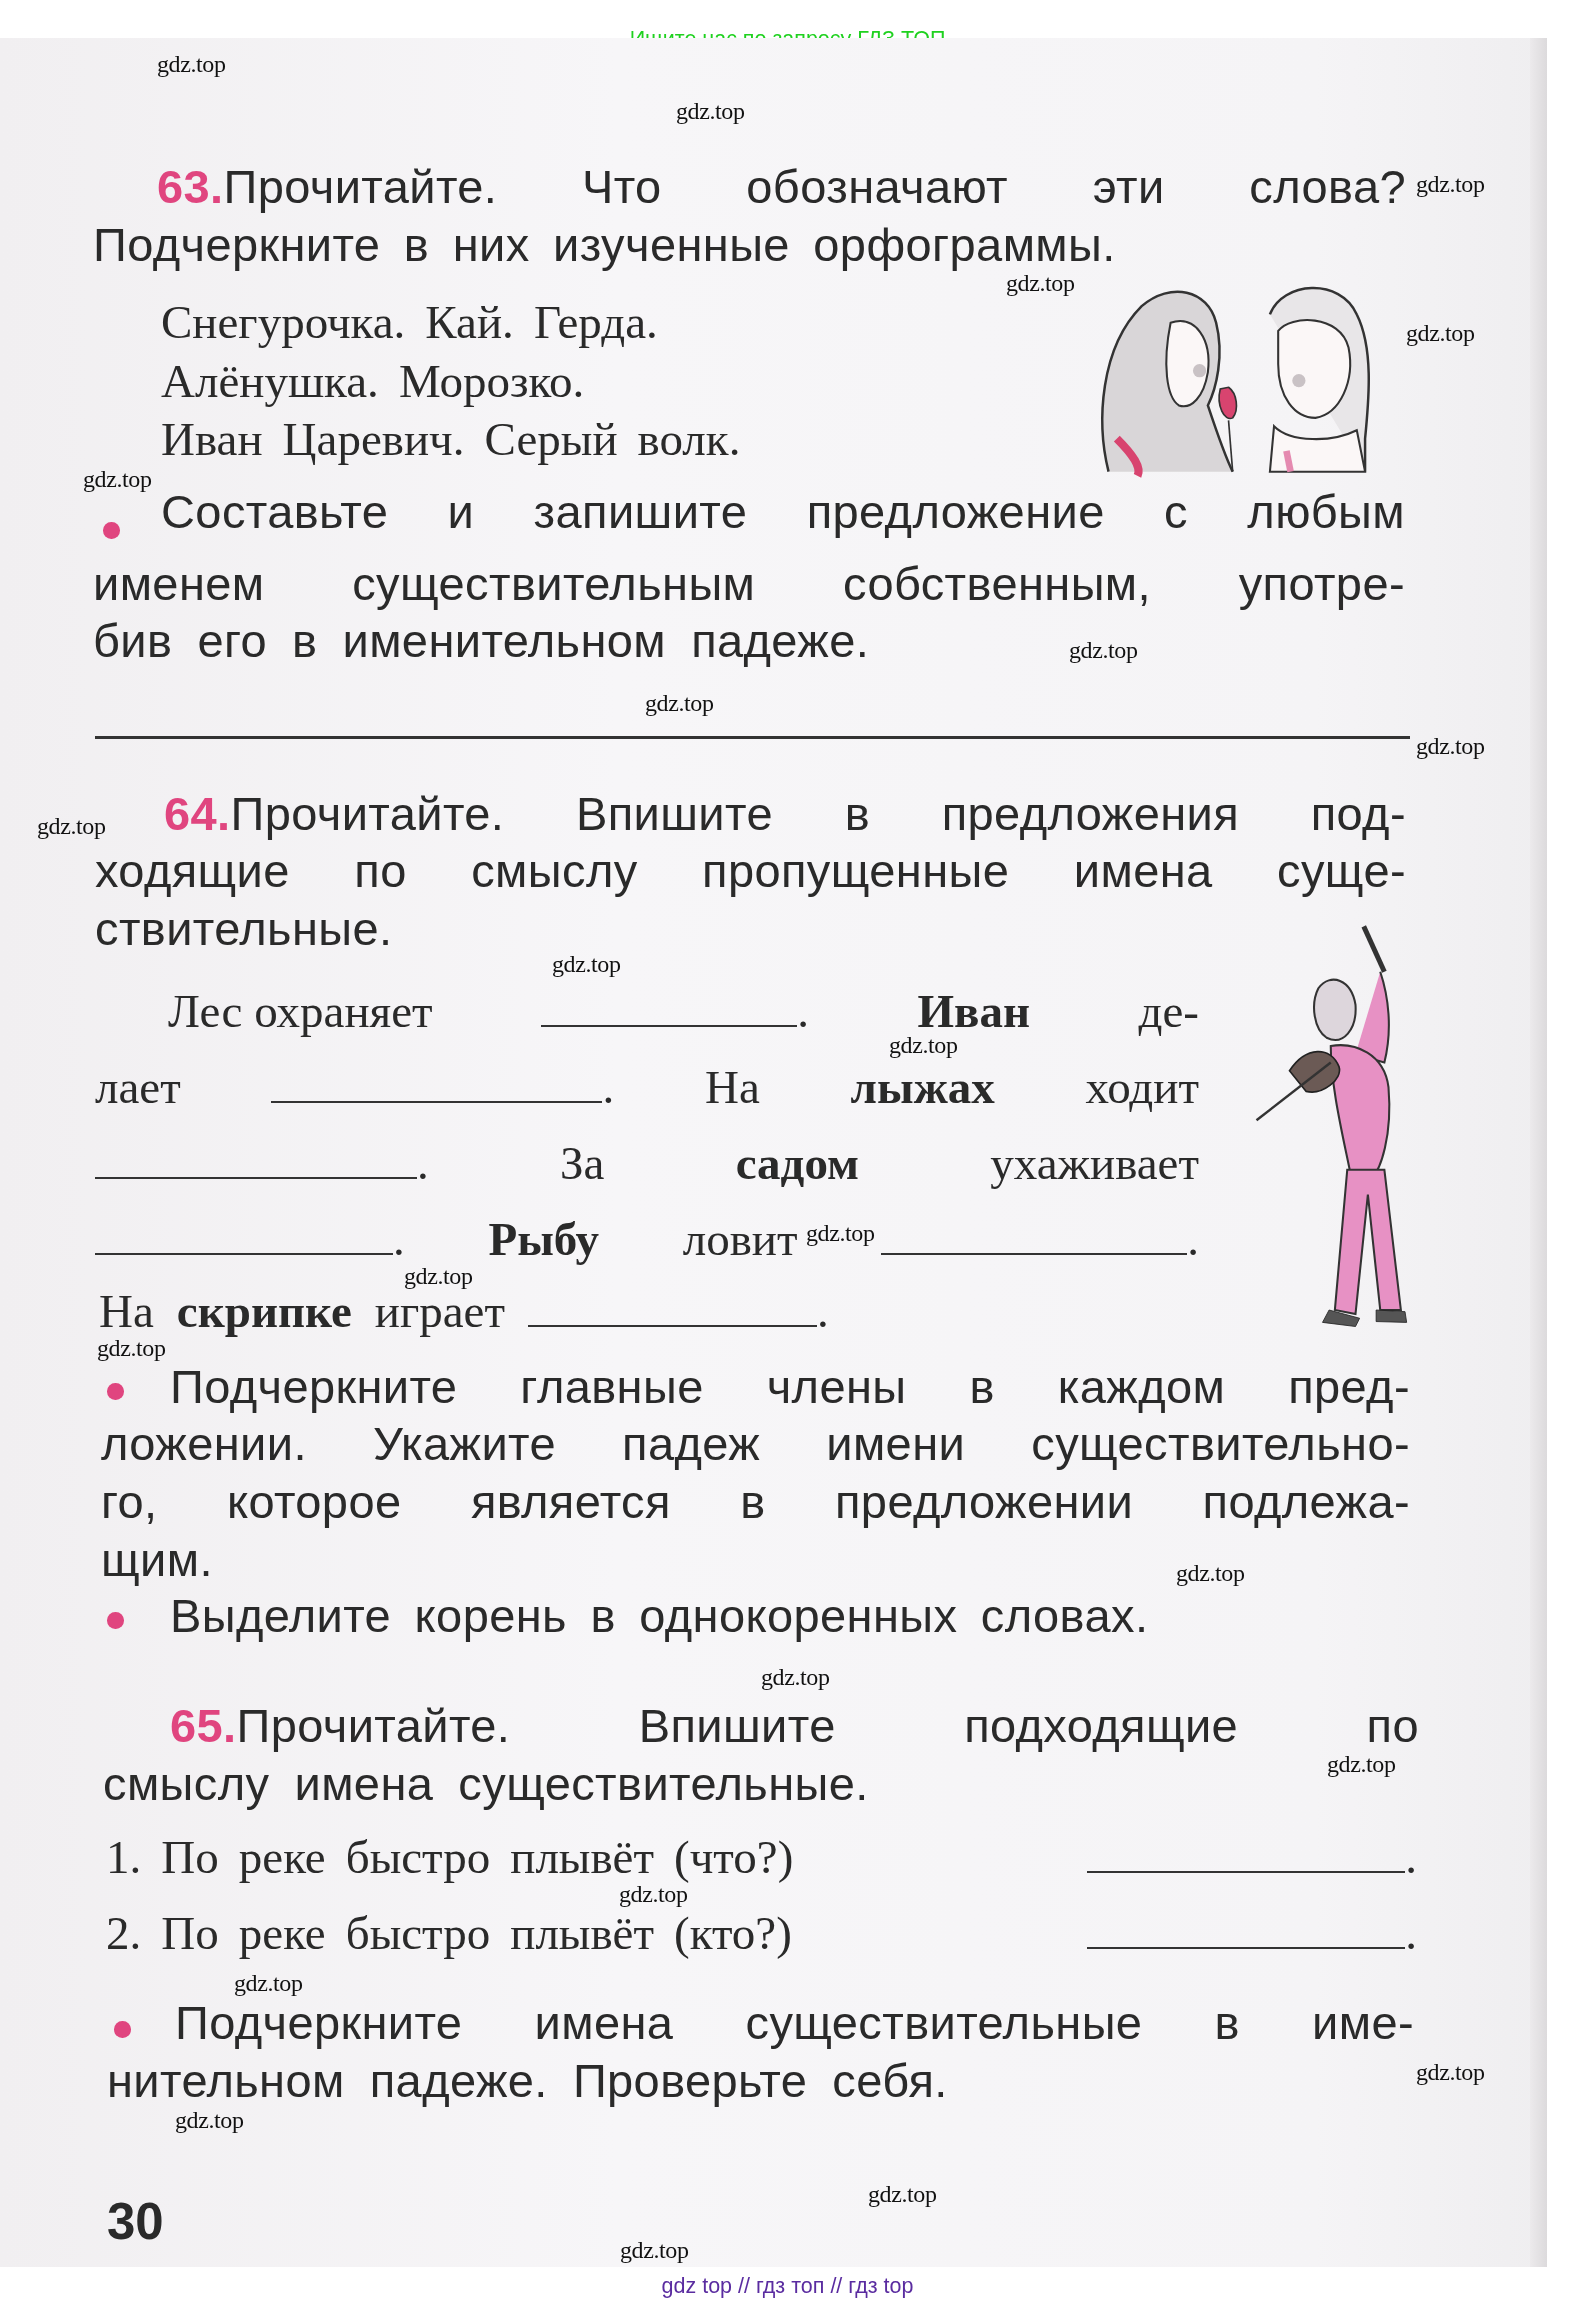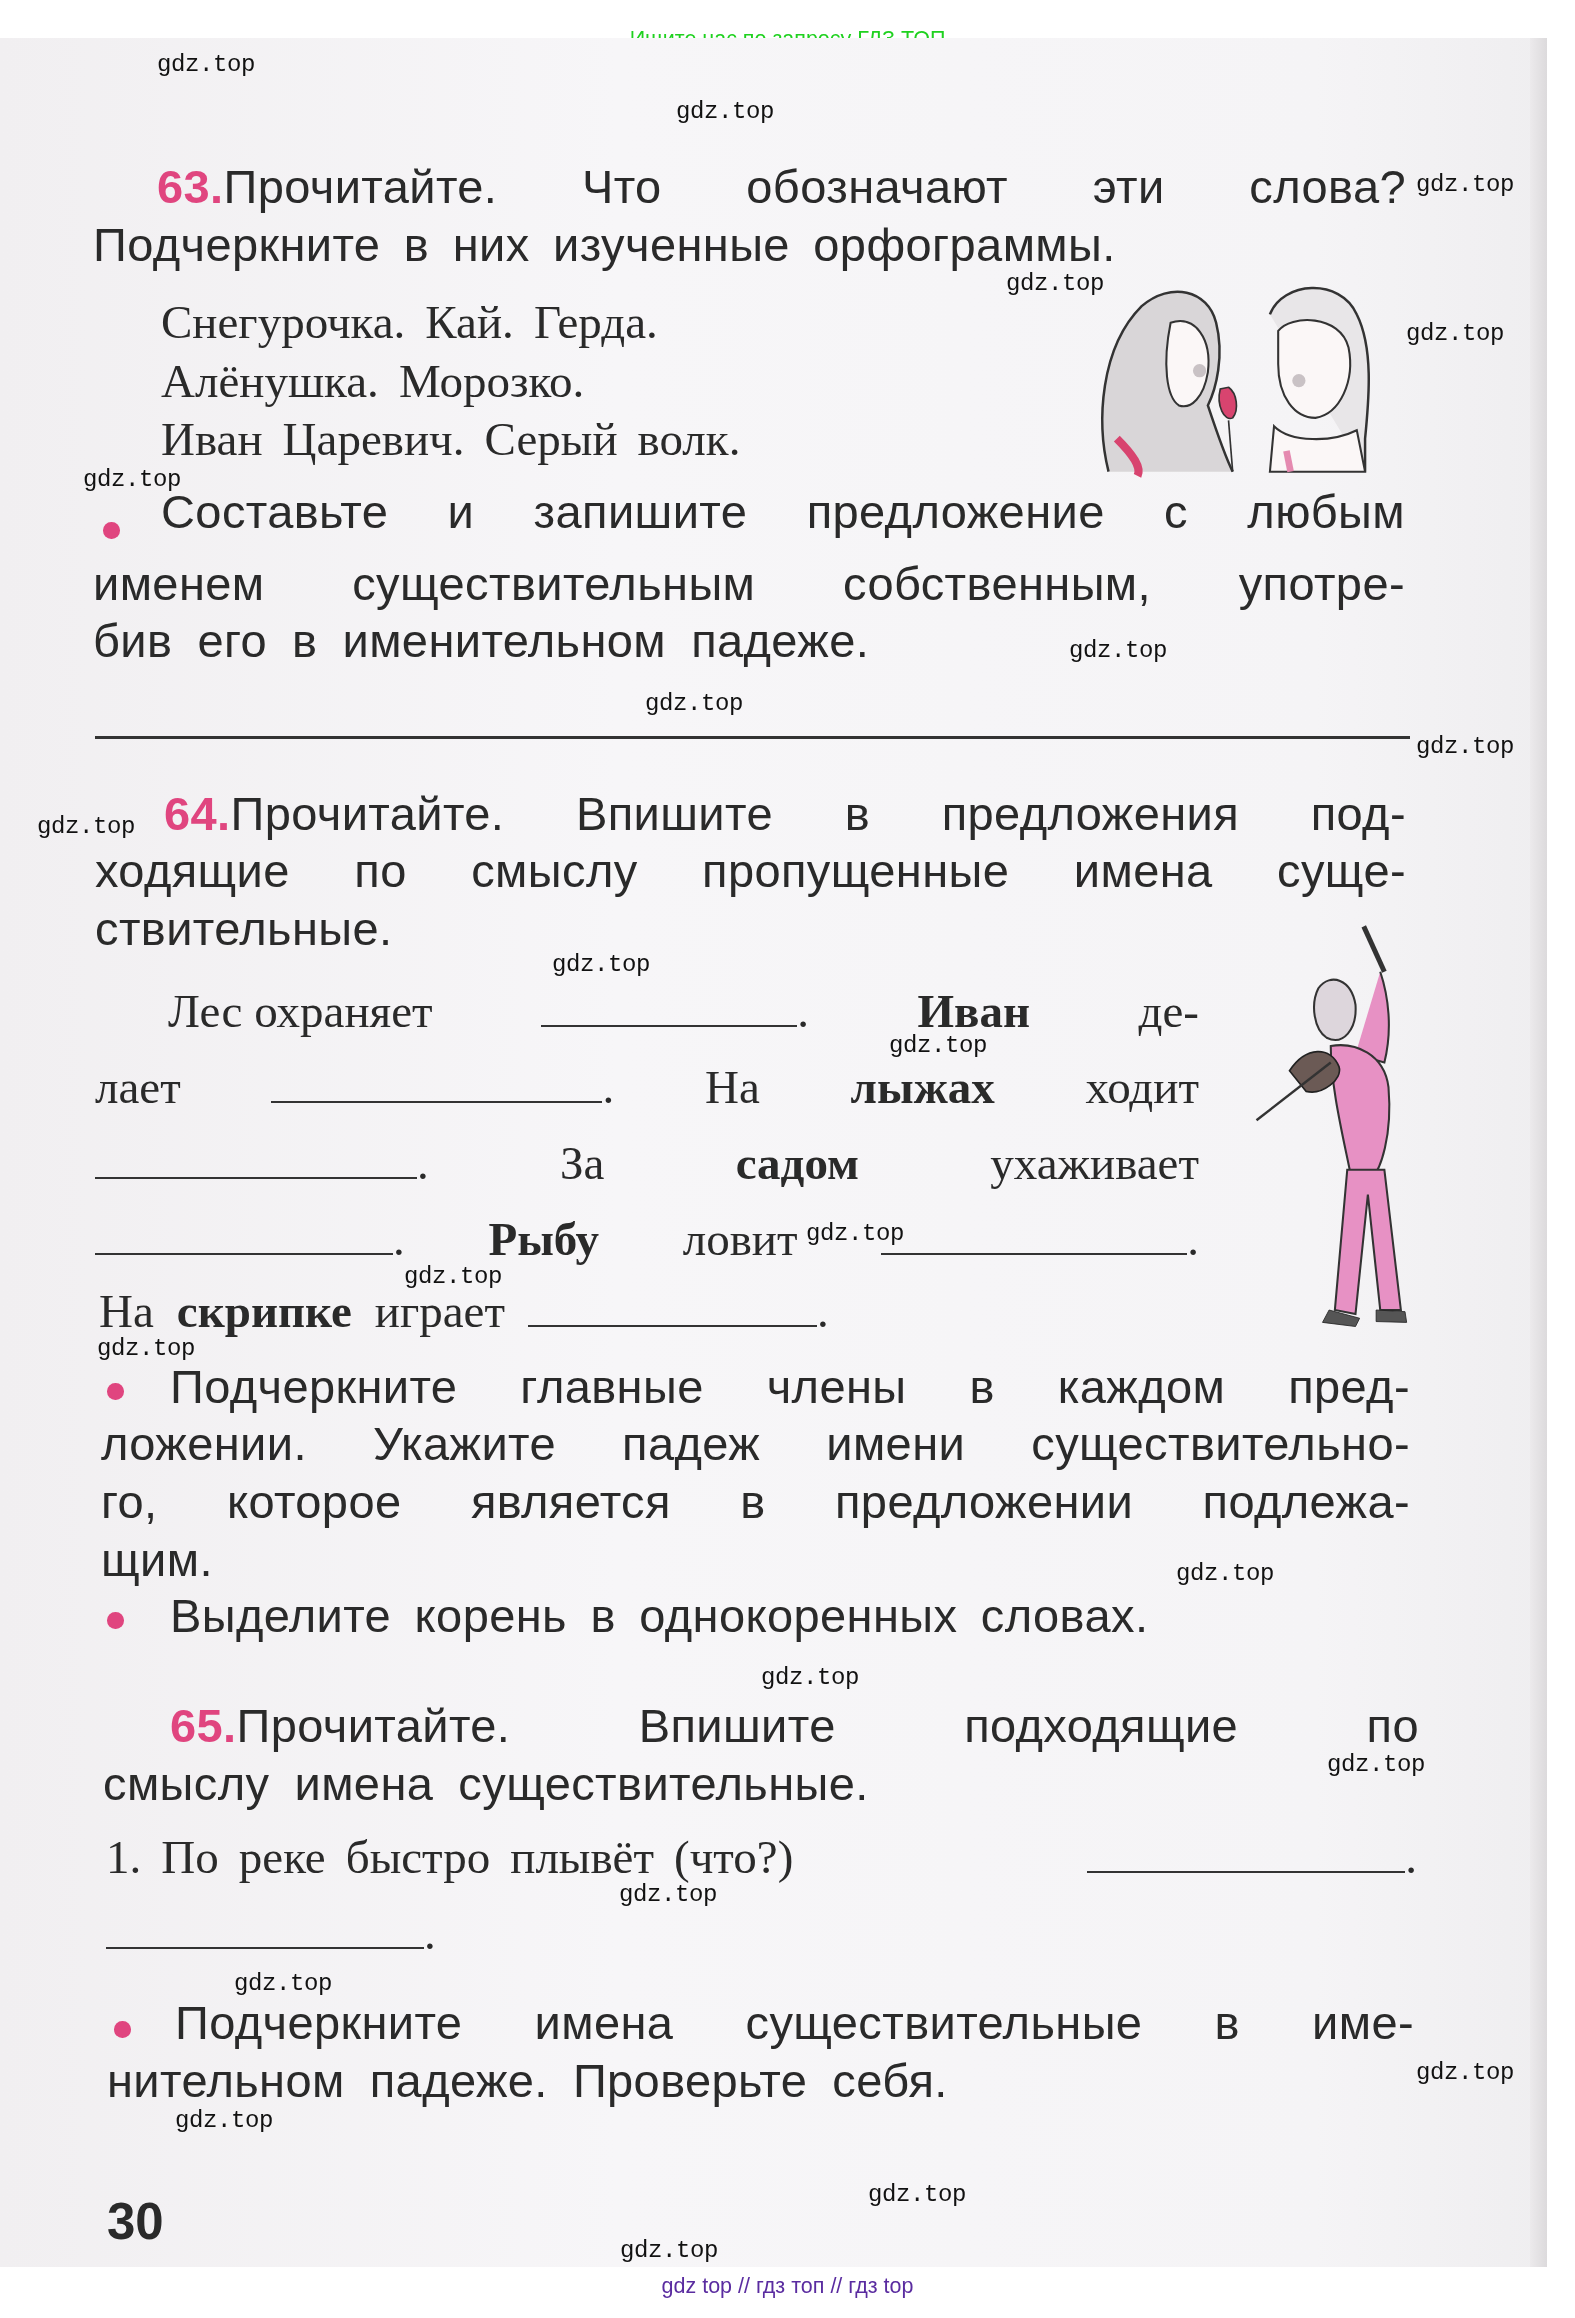--- a/index.html
+++ b/index.html
@@ -2,21 +2,21 @@
 <html style="font-size:13.2px"><head>
 <meta charset="utf-8">
 <style>
   html,body{margin:0;padding:0;}
   body{width:1575px;height:2319px;position:relative;background:#ffffff;overflow:hidden;font-family:"Liberation Sans",sans-serif;}
   .banner{position:absolute;left:0;width:1575px;text-align:center;font-family:"Liberation Sans",sans-serif;}
   .banner-top{top:3.3px;font-size:21.5px;color:#1fd11f;margin-top:24px;}
   .banner-bottom{top:2274px;font-size:21.5px;color:#5a2ca0;}
   .page{position:absolute;left:0;top:38px;width:1546px;height:2229px;background:linear-gradient(90deg,#f1eff1 0%,#f7f6f8 40%,#f5f4f6 85%,#efeef0 100%);}
   .page-edge{position:absolute;left:1530px;top:38px;width:16.5px;height:2229px;background:linear-gradient(90deg,#eceaec,#dcdadc);}
-  .wm{position:absolute;font-family:Liberation Mono, monospace;font-size:24px;color:#111;letter-spacing:-0.4px;}
+  .wm{position:absolute;font-family:Liberation Serif, serif;font-size:24px;color:#111;letter-spacing:-0.4px;}
   .line{position:absolute;color:#2a2a2a;white-space:nowrap;}
   .sans{font-family:"Liberation Sans",sans-serif;font-size:47px;letter-spacing:0.4px;}
   .serif{font-family:"Liberation Serif",serif;font-size:47px;}
   .just{text-align:justify;text-align-last:justify;}
   .num{color:#e0457f;font-weight:bold;}
   .bullet{position:absolute;width:16.5px;height:16.5px;border-radius:50%;background:#e0457f;}
   .blank{display:inline-block;border-bottom:2.5px solid #333;height:8.3px;vertical-align:baseline;}
   .bold{font-weight:bold;}
   .hr-line{position:absolute;height:2.5px;background:#333;}
   .pagenum{position:absolute;font-family:"Liberation Sans",sans-serif;font-size:51px;font-weight:bold;color:#2a2a2a;margin-top:30px;}
@@ -129,20 +129,21 @@
   <span>подходящие</span>
   <span>по</span>
 </div>
 <div class="line sans" style="left:103px;top:1756px;word-spacing:11.6px;">смыслу имена существительные.</div>
 
 <div class="line serif" style="left:106px;top:1830px;width:1311px;display:flex;justify-content:space-between;align-items:baseline;">
   <span style="word-spacing:8.3px;">1. По реке быстро плывёт (что?)</span>
   <span><span class="blank" style="width:318px;"></span>.</span>
 </div>
 <div class="line serif" style="left:106px;top:1906px;width:1311px;display:flex;justify-content:space-between;align-items:baseline;">
+  <span style="word-spacing:8.3px;">2. По реке быстро плывёт (кто?)</span>
   <span><span class="blank" style="width:318px;"></span>.</span>
 </div>
 
 <div class="bullet" style="left:114px;top:2021px;"></div>
 <div class="line sans just" style="left:175px;top:1995px;width:1239px;">Подчеркните имена существительные в име-</div>
 <div class="line sans" style="left:107px;top:2053px;word-spacing:11.6px;">нительном падеже. Проверьте себя.</div>
 
 <div class="pagenum" style="left:107px;top:2162px;">30</div>
 
 <div class="wm" style="left:157px;top:51px;">gdz.top</div>

